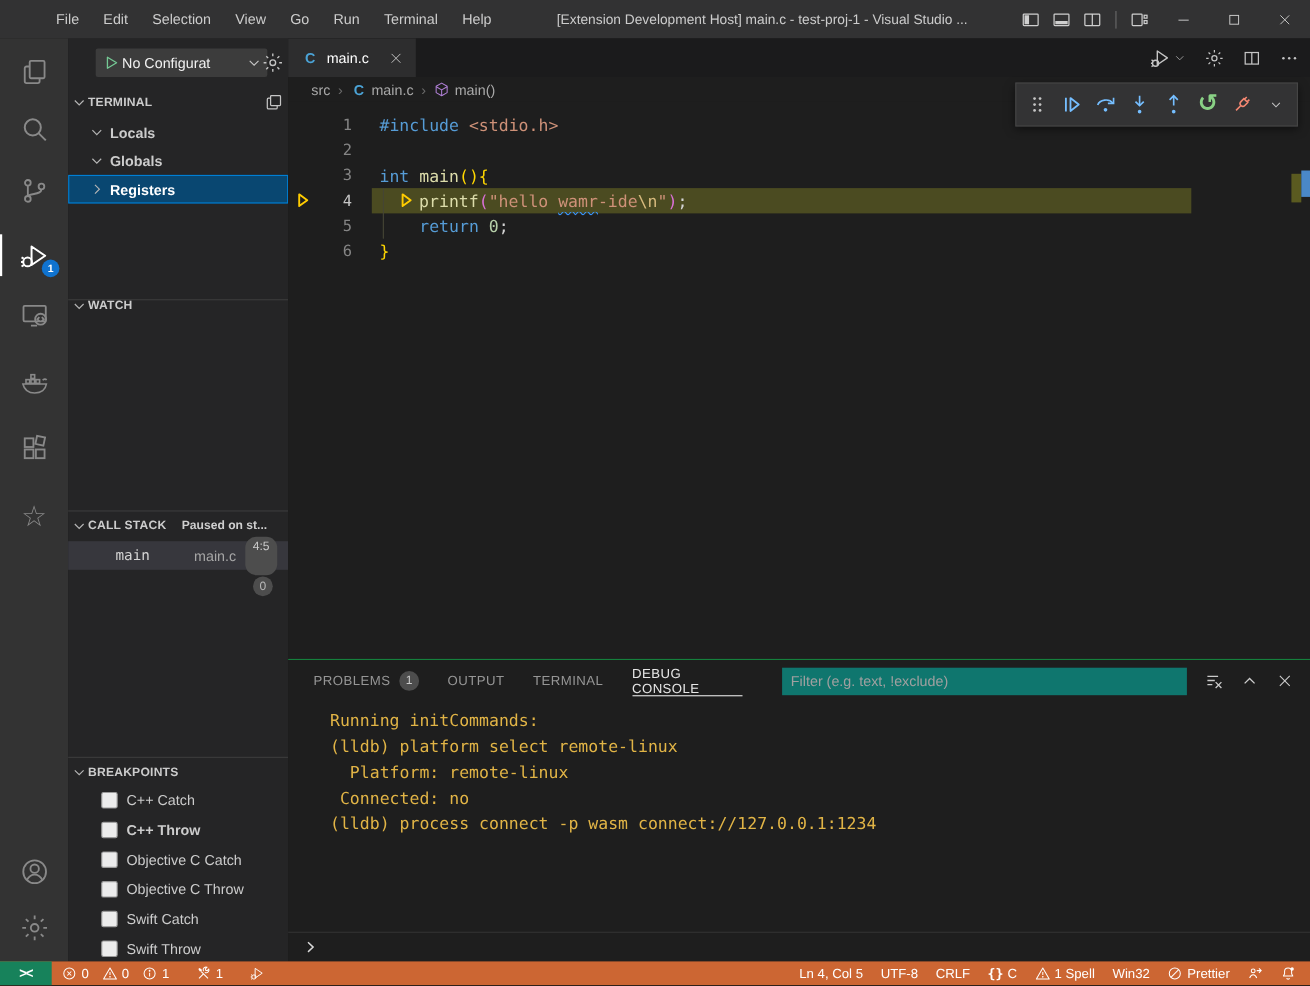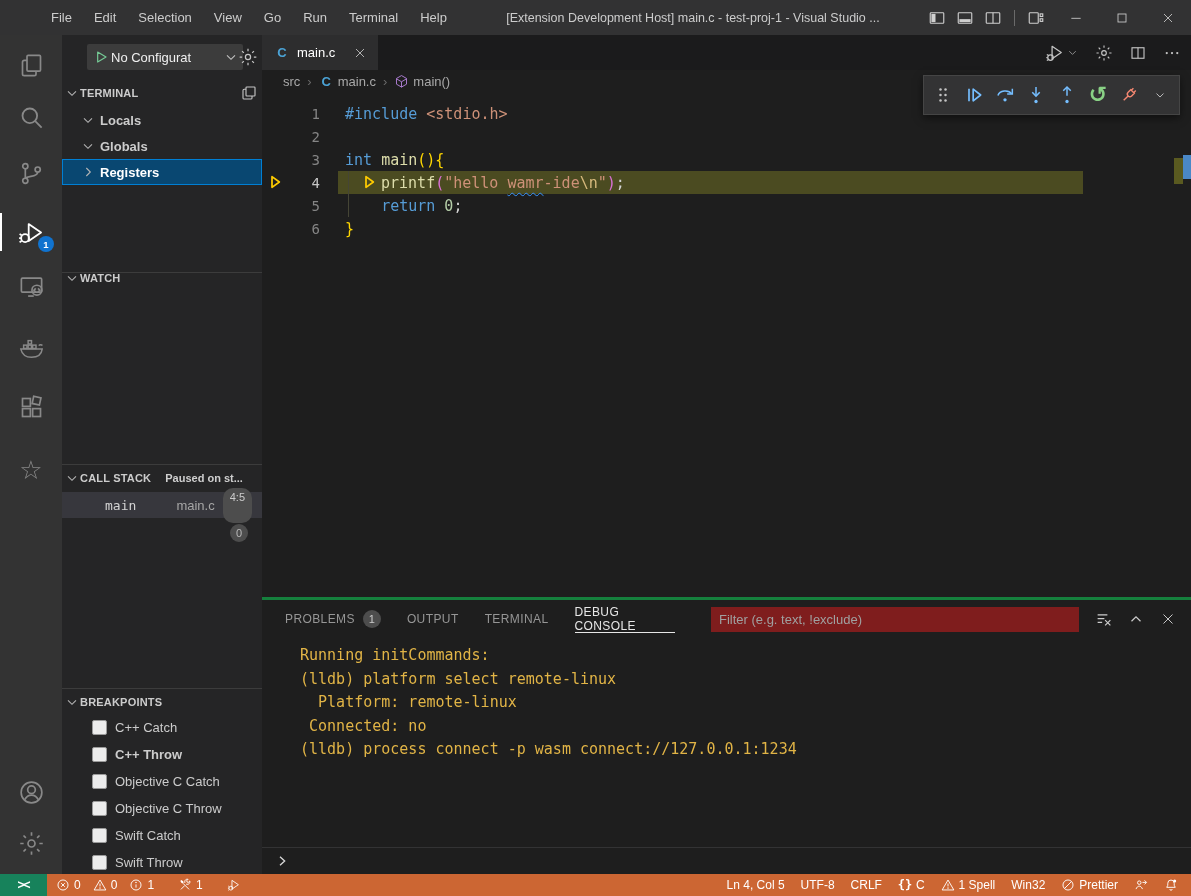--- a/index.html
+++ b/index.html
@@ -89,28 +89,28 @@
   .inline-arrow{display:inline-block;width:36px;position:relative;height:17px;vertical-align:-3px;}
   .inline-arrow .icn{position:absolute;right:3px;top:0;}
   .indent-guide{position:absolute;left:86px;top:79px;width:1px;height:46px;background:#454535;z-index:2;}
   .ov-mark{position:absolute;}
 
   .float-toolbar{position:absolute;top:40px;right:11px;height:38px;background:#333334;border:1px solid #454545;
         box-shadow:0 3px 8px rgba(0,0,0,.5);display:flex;align-items:center;padding:0 8px;gap:9px;z-index:5;}
   .ft-btn{display:flex;align-items:center;justify-content:center;width:22px;height:26px;}
 
   
-  .panel{position:absolute;left:0;right:0;bottom:0;height:274px;background:#1e1e1e;border-top:3px solid #15803d;}
+  .panel{position:absolute;left:0;right:0;bottom:0;height:274px;background:#1e1e1e;border-top:1px solid #15803d;}
   .panel-head{position:absolute;top:0;left:0;right:0;height:38px;display:flex;align-items:center;padding-left:23px;}
   .ptab{display:flex;align-items:center;gap:8px;margin-right:26px;font-size:12px;letter-spacing:.4px;color:#969696;height:38px;position:relative;}
   .ptab.active{color:#e7e7e7;}
   .ptab.active::after{content:"";position:absolute;left:0;right:0;bottom:5px;height:1px;background:#e7e7e7;}
   .ptab .pbadge{background:#4d4d4d;color:#cccccc;border-radius:50%;width:18px;height:18px;font-size:11px;
         display:flex;align-items:center;justify-content:center;letter-spacing:0;}
-  .pfilter{margin-left:10px;width:360px;height:25px;background:#7f1d1d;border:none;outline:none;color:#e0e0e0;
+  .pfilter{margin-left:10px;width:360px;height:25px;background:#0f766e;border:none;outline:none;color:#e0e0e0;
         font-size:13px;padding:0 8px;font-family:"Liberation Sans",sans-serif;}
   .pfilter::placeholder{color:#a0a0a0;}
   .panel-actions{margin-left:16px;display:flex;align-items:center;gap:14px;color:#cccccc;margin-right:14px;}
   .console{position:absolute;top:40px;left:0;right:0;bottom:26px;font-family:"DejaVu Sans Mono",monospace;
         font-size:15px;line-height:23.5px;padding-left:38px;padding-top:4px;white-space:pre;}
   .prompt-row{position:absolute;left:0;right:0;bottom:0;height:26px;border-top:1px solid #333334;display:flex;align-items:center;padding-left:12px;color:#d7d7d7;}
 
   
   .statusbar{position:absolute;left:0;right:0;bottom:0;height:22px;background:#cc6633;display:flex;align-items:center;color:#ffffff;font-size:12px;}
   .sb-remote{width:47px;height:22px;background:#17825b;display:flex;align-items:center;justify-content:center;color:#fff;}

